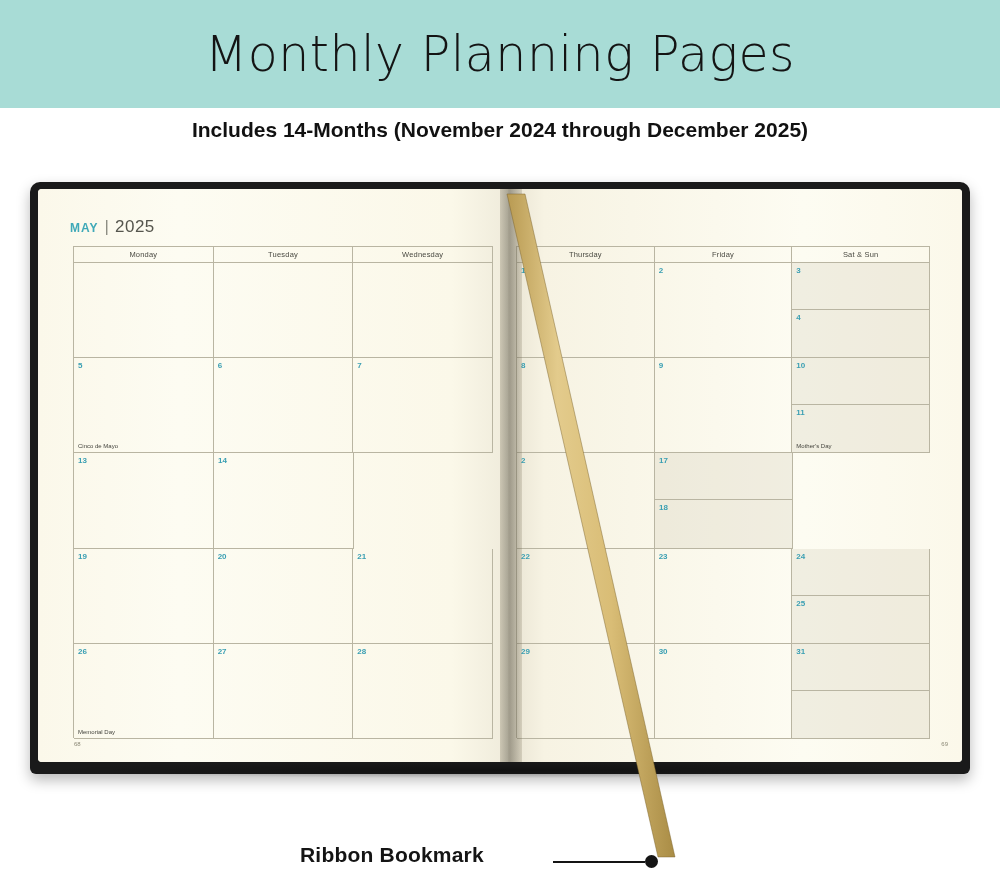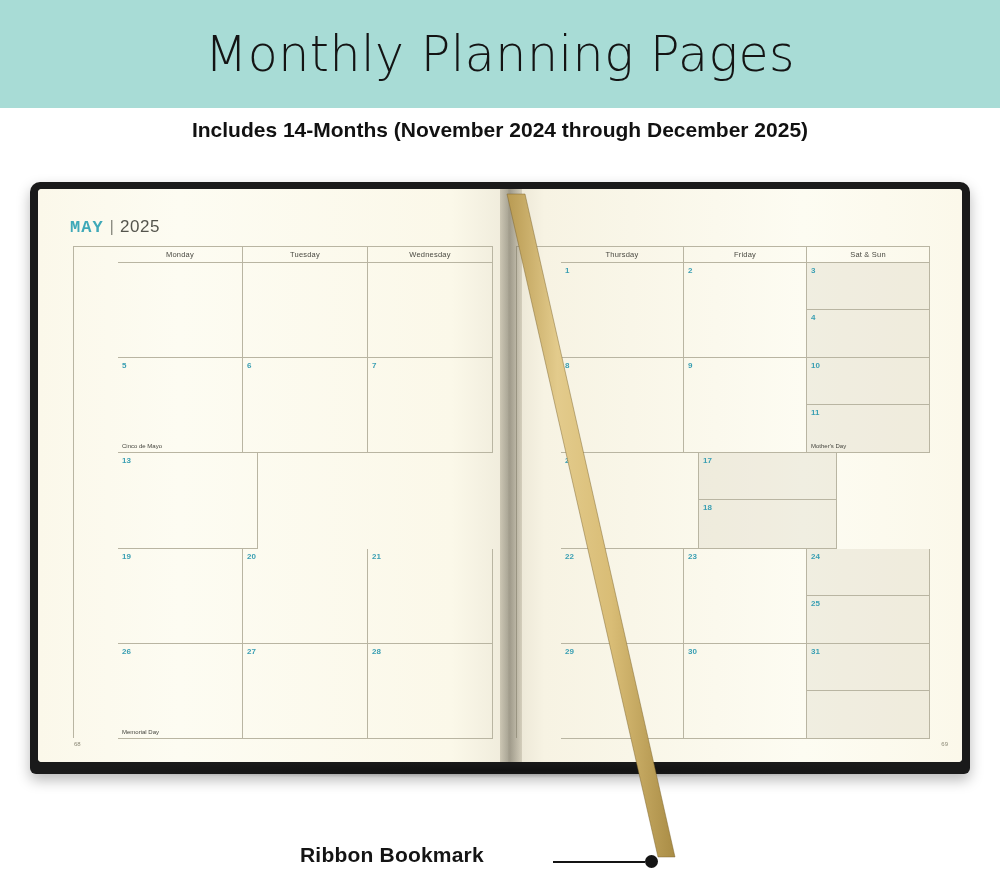--- a/index.html
+++ b/index.html
@@ -111,45 +111,43 @@
   
   .month-header {
     position: absolute;
     left: 32px;
     top: 28px;
     display: flex;
     align-items: baseline;
     gap: 6px;
   }
   .month-name {
-    font-size: 17px;
+    font-size: 12px;
     font-weight: bold;
     color: #3fa9b8;
     letter-spacing: 1px;
-    font-family: Liberation Mono, monospace;
   }
   .month-sep {
     font-size: 17px;
     color: #8d8d82;
     font-weight: 300;
   }
   .month-year {
     font-size: 17px;
     color: #55554d;
     font-weight: 300;
     letter-spacing: 0.5px;
   }
 
   
   .cal {
     position: absolute;
     border-top: 1px solid #b9b5a2;
     border-left: 1px solid #b9b5a2;
     box-sizing: border-box;
-    padding-left: 44px;
   }
   .cal-left {
     left: 35px;
     top: 57px;
     width: 420px;
     height: 492px;
   }
   .cal-right {
     left: 8px;
     top: 57px;
@@ -332,20 +330,24 @@
           </div>
           <div class="cell" style="width:140px">
             <span class="daynum">7</span>
             <span class="holiday"></span>
           </div>
         </div>
 
         <div class="week-row">
           <div class="cell" style="width:140px">
             <span class="daynum">13</span>
+            <span class="holiday"></span>
+          </div>
+          <div class="cell" style="width:140px">
+            <span class="daynum">14</span>
             <span class="holiday"></span>
           </div>
         </div>
 
         <div class="week-row">
           <div class="cell" style="width:140px">
             <span class="daynum">19</span>
             <span class="holiday"></span>
           </div>
           <div class="cell" style="width:140px">

